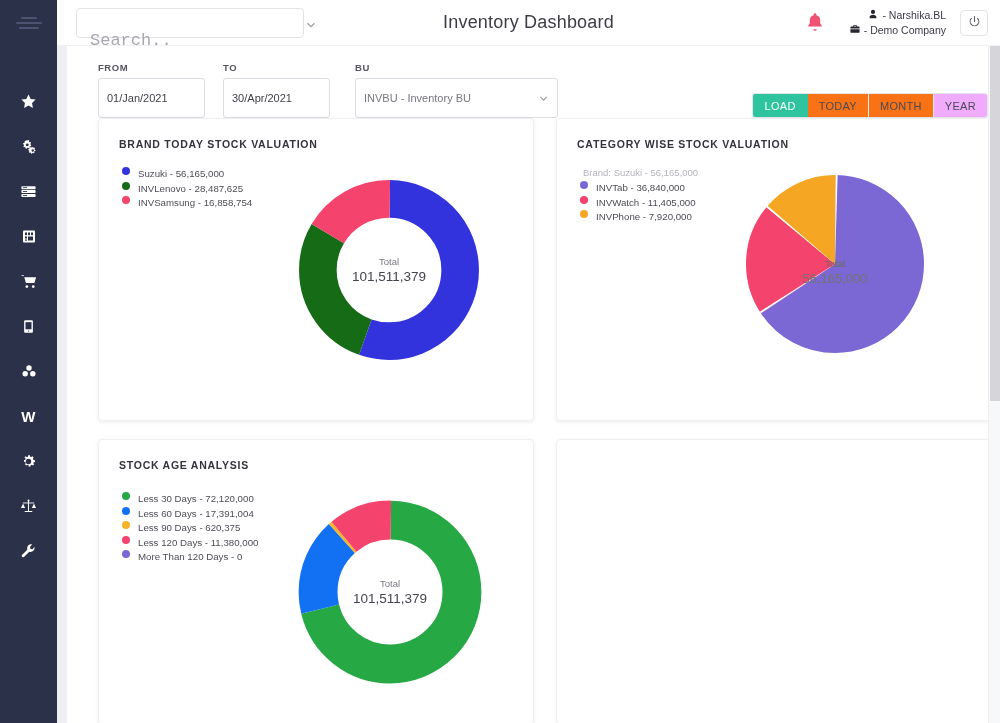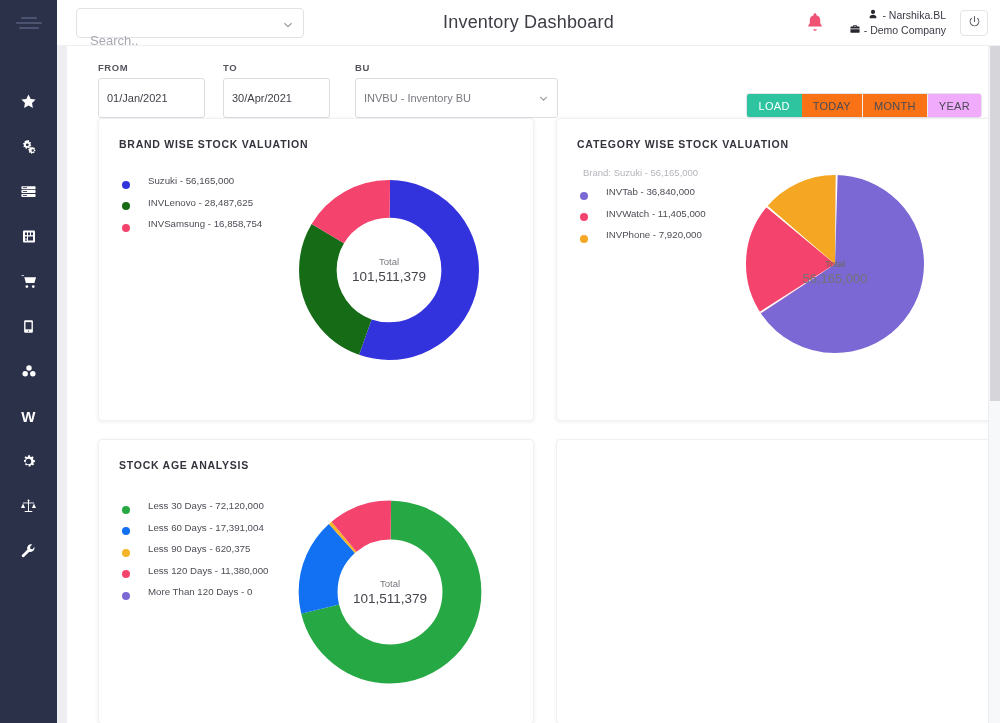--- a/index.html
+++ b/index.html
@@ -66,22 +66,22 @@
     margin-left: 19px;
     width: 228px; height: 30px;
     border: 1px solid #e2e2e6;
     border-radius: 4px;
     display: flex; align-items: center;
     background: #fff;
     padding: 0 9px 0 13px;
   }
   .search-input {
     border: none; outline: none; flex: 1;
-    font-size: 13px; color: #9a9aa2;
-    font-family: Liberation Sans, sans-serif;
+    font-size: 17px; color: #9a9aa2;
+    font-family: Liberation Mono, monospace;
     background: transparent;
     margin-top: 35px;
   }
   .search-input::placeholder { color: #a8a8b0; }
   .chev { width: 12px; height: 12px; flex: 0 0 12px; color: #9a9aa2; }
 
   .app-title {
     position: absolute; left: 0; right: 0;
     text-align: center;
     font-size: 18px; color: #3d3d46;
@@ -143,21 +143,21 @@
     height: 40px; border: 1px solid #dcdce2; border-radius: 3px;
     background: #fff; display: flex; align-items: center;
     padding: 0 8px; font-size: 11px; color: #3f3f48;
   }
   .field.from .ctrl, .field.to .ctrl { width: 107px; }
   .field.bu { margin-left: 7px; }
   .field.bu .ctrl { width: 203px; color: #77777f; justify-content: space-between; }
   .field.bu .ctrl .chev2 { width: 11px; height: 11px; color: #9999a2; }
 
   .segbtns {
-    margin-left: auto; margin-right: 18px;
+    margin-left: auto; margin-right: 12px;
     display: flex; align-items: flex-start;
     border: 1px solid #e6e6ea; border-radius: 3px; overflow: hidden;
     background: #fff; height: 25px;
   }
   .segbtn {
     font-size: 11px; letter-spacing: .3px;
     padding: 0 11px; height: 100%;
     display: flex; align-items: center;
     color: #4a4a54; cursor: pointer;
     border-right: 1px solid #ededf1; background: #f97316;
@@ -185,22 +185,22 @@
   .card.blank { box-shadow: 0 1px 4px rgba(0,0,0,.05); }
   .card-title {
     font-size: 10.5px; font-weight: bold; color: #33333c;
     letter-spacing: .75px; padding: 19px 0 0 20px;
   }
   .legend { padding: 17px 0 0 23px; }
   .legend .sub {
     font-size: 9.5px; color: #b4b4bc; margin-bottom: 3px; margin-left: 3px;
   }
   .legend .row {
-    display: flex; align-items: flex-end; gap: 18px;
-    font-size: 9.7px; color: #4d4d56; line-height: 14.6px; margin-top: 7px;
+    display: flex; align-items: flex-start; gap: 8px;
+    font-size: 9.7px; color: #4d4d56; line-height: 14.6px;
   }
   .legend .dot { width: 8px; height: 8px; border-radius: 50%; flex: 0 0 8px; }
   .chart-wrap { position: relative; }
   .center-label {
     position: absolute; left: 0; right: 0; top: 50%;
     transform: translateY(-50%);
     text-align: center; pointer-events: none;
   }
   .center-label .t1 { font-size: 9.5px; color: #77777f; line-height: 13px; }
   .center-label .t2 { font-size: 13.5px; color: #44444d; line-height: 18px; }
@@ -417,21 +417,21 @@
             <div class="segbtn active">LOAD</div>
             <div class="segbtn">TODAY</div>
             <div class="segbtn">MONTH</div>
             <div class="segbtn">YEAR</div>
           </div>
         </div>
 
         <div class="grid">
 
           <div class="card">
-            <div class="card-title">BRAND WISE STOCK VALUATION</div>
+            <div class="card-title">BRAND TODAY STOCK VALUATION</div>
             <div class="legend">
               <div class="row">
                 <span class="dot" style="background:#3333dd"></span>
                 <span>Suzuki - 56,165,000</span>
               </div>
               <div class="row">
                 <span class="dot" style="background:#166b16"></span>
                 <span>INVLenovo - 28,487,625</span>
               </div>
               <div class="row">

